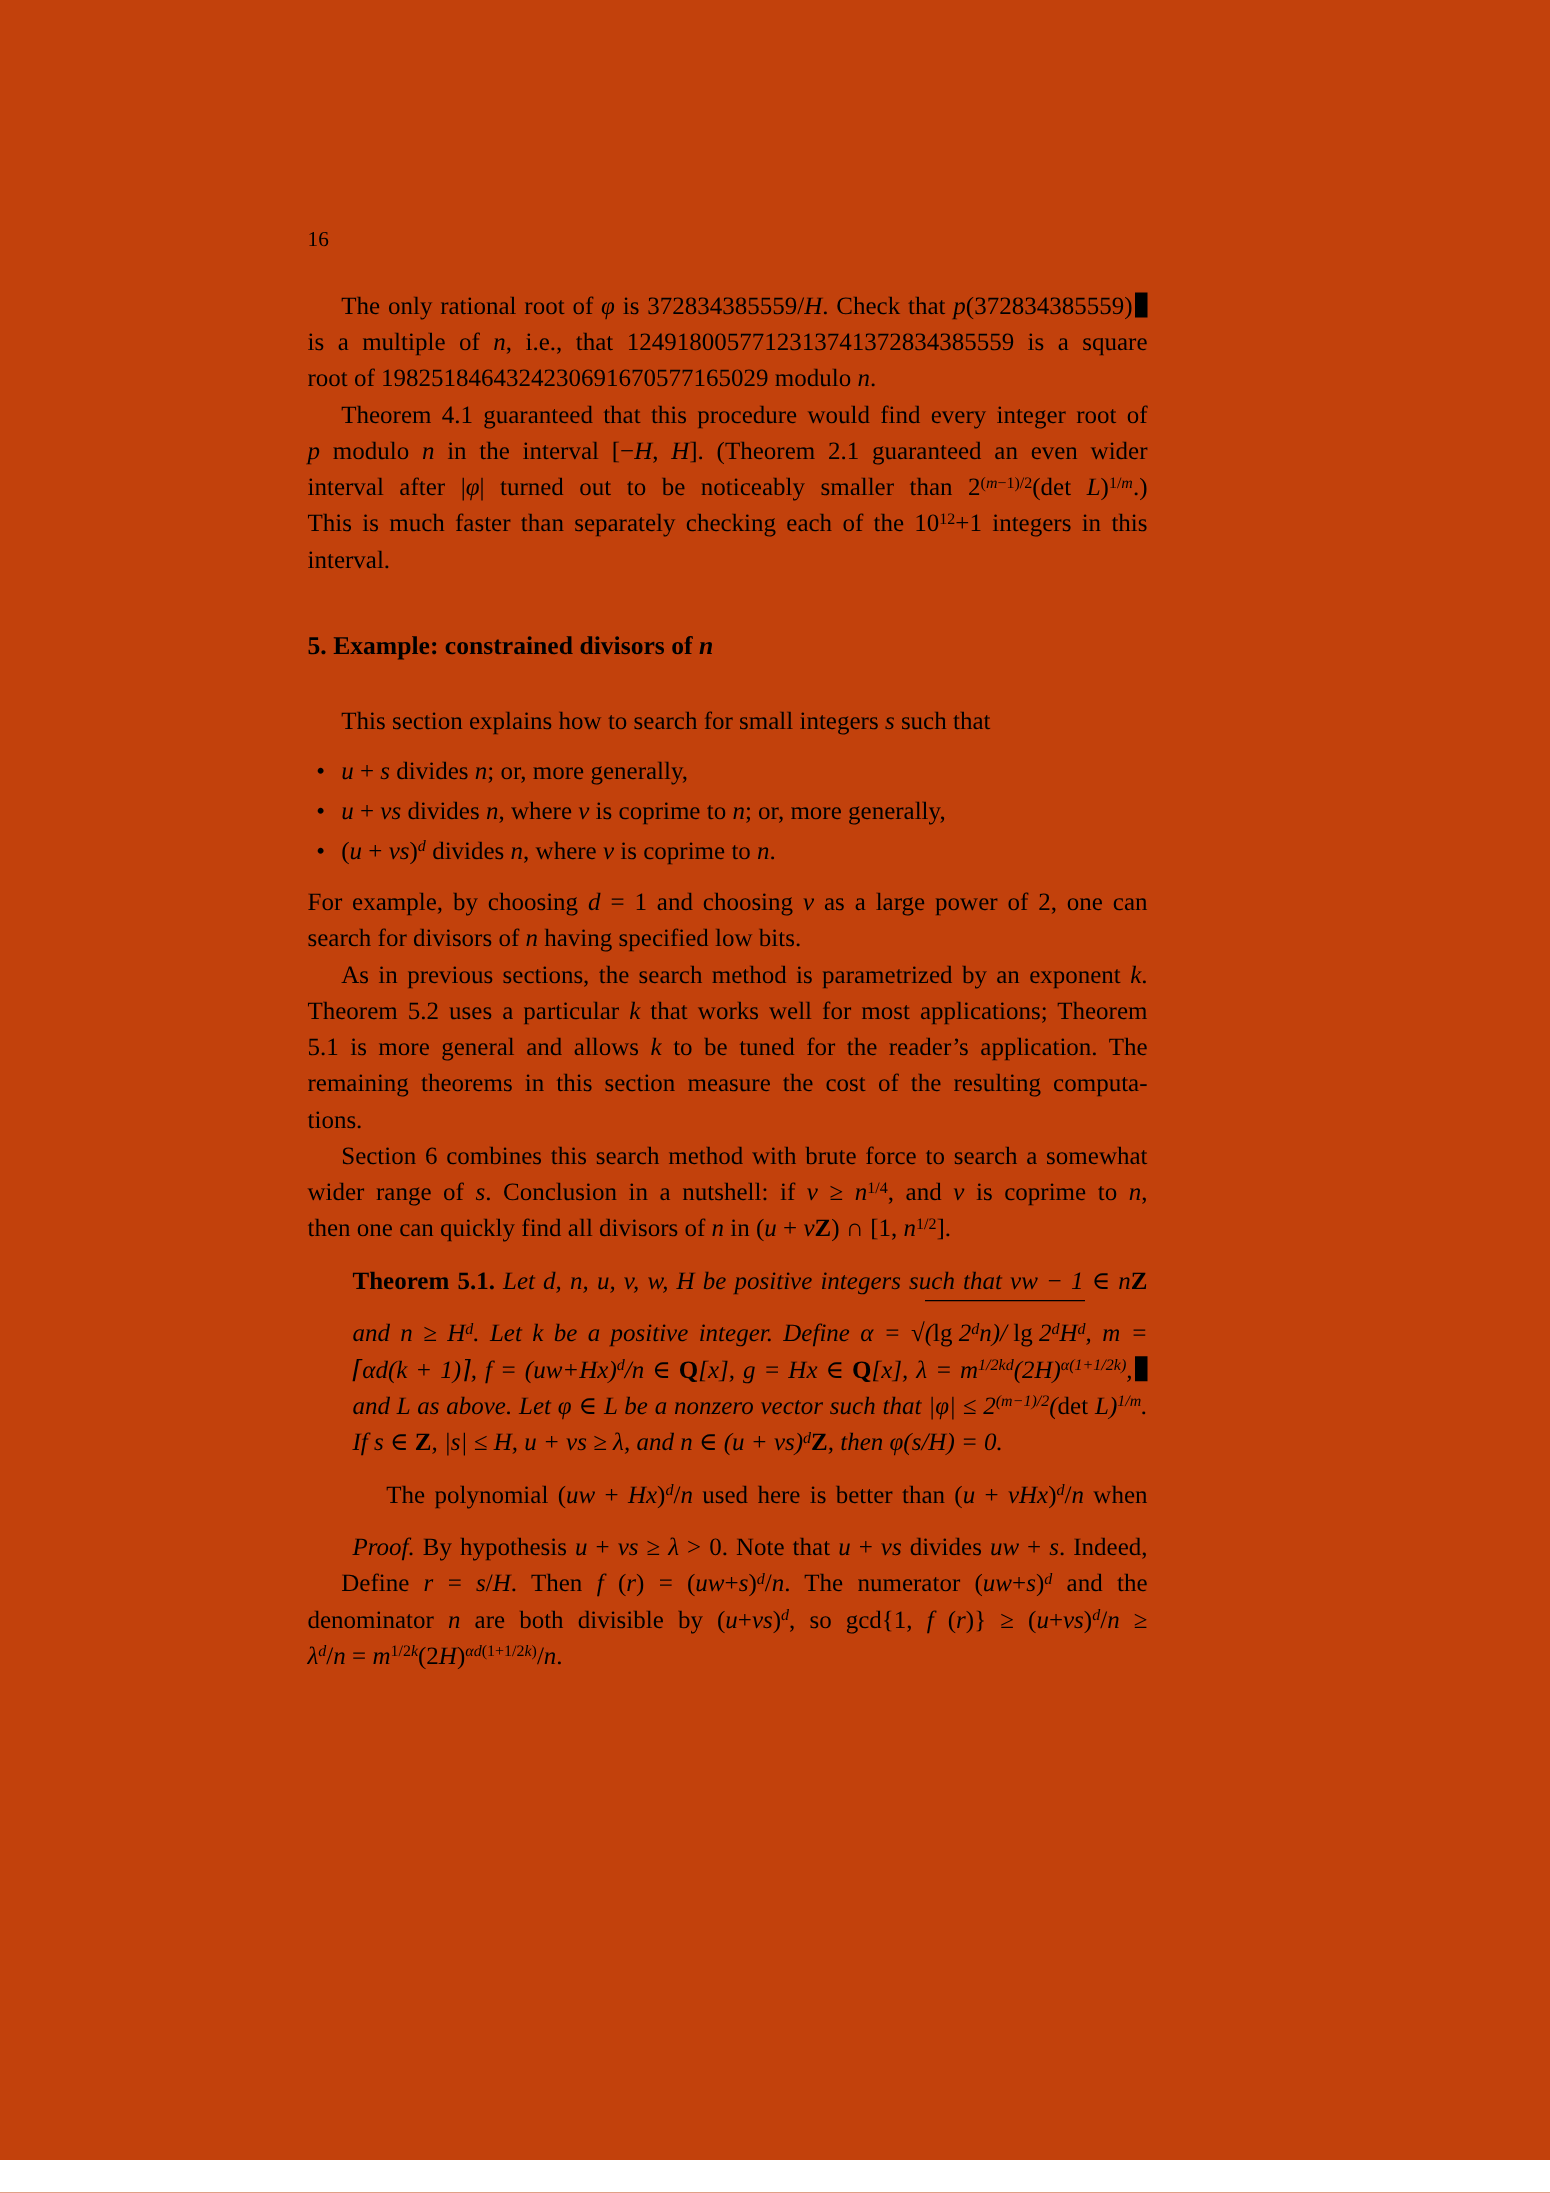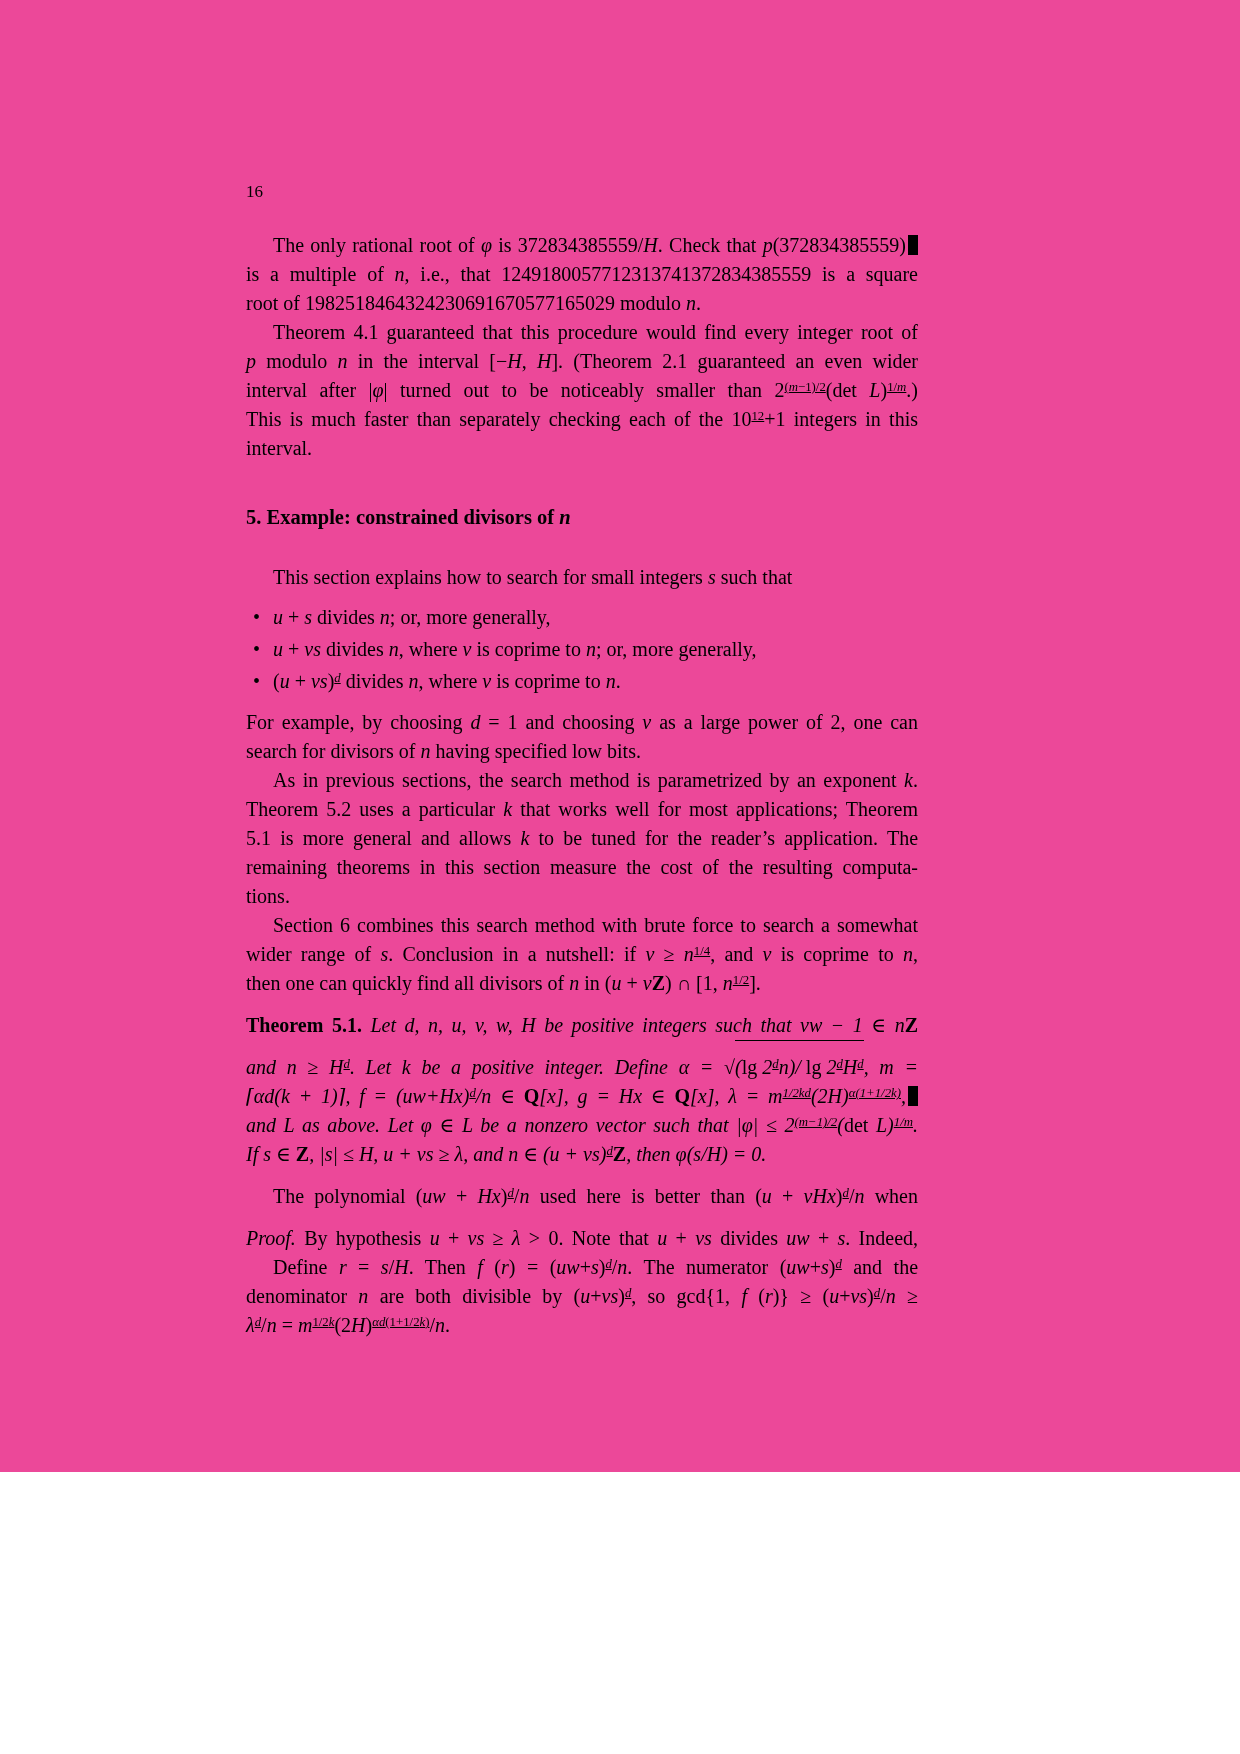--- a/index.html
+++ b/index.html
@@ -1,43 +1,43 @@
 <!DOCTYPE html>
 <html><head>
 <meta charset="utf-8">
 <style>
   * { margin:0; padding:0; box-sizing:border-box; }
   html,body { background:#ffffff; }
   .page {
     position:relative;
-    width:1240px; height:1472px;
-    background:#ec4899; color:#000;
+    width:1240px; height:1728px;
+    background:#c2410c; color:#000;
     font-family:"Liberation Serif","DejaVu Serif",serif;
     overflow:hidden;
   }
   .content {
     position:absolute; left:246px; top:182px; width:672px;
   }
   .pheader {
     position:relative; height:23px; margin-bottom:26px;
     font-size:17px;
   }
   .pnum { position:absolute; left:0; top:0; }
   .rhead { text-align:center; letter-spacing:0.6px; }
   .body-text { font-size:20px; line-height:29px; }
   .block { margin:0; }
-  .sp { margin-top:13px; }
+  .sp { margin-top:13px;margin-left:36px; }
   .ln { text-align:justify; text-align-last:justify; }
   .ln.last { text-align:left; text-align-last:auto; }
   .ln.ind { padding-left:27px; }
   .heading { font-weight:bold; margin-top:40px; margin-bottom:31px; font-size:20.5px; line-height:29px; }
   .list { margin-top:11px; margin-bottom:12px; }
   .list .ln { position:relative; padding-left:27px; margin-bottom:3px; }
   .blt { position:absolute; left:7px; top:0; }
-  sup { font-size:0.64em; vertical-align:baseline; position:relative; top:-0.45em; line-height:0;text-decoration:underline; }
+  sup { font-size:0.64em; vertical-align:baseline; position:relative; top:-0.45em; line-height:0; }
   .theorem { font-style:italic; }
   .thmlabel { font-style:normal; font-weight:bold; }
   .mbf { font-style:normal; font-weight:bold; }
   .rm { font-style:normal; }
   .ov { display:inline-block; border-top:1.4px solid #000; padding-top:16px; line-height:1.05; }
   .ofbox { display:inline-block; width:10px; height:20px; background:#000; vertical-align:-3px; margin-left:2px; }
   i { font-style:italic; }
 </style>
 </head>
 <body>

